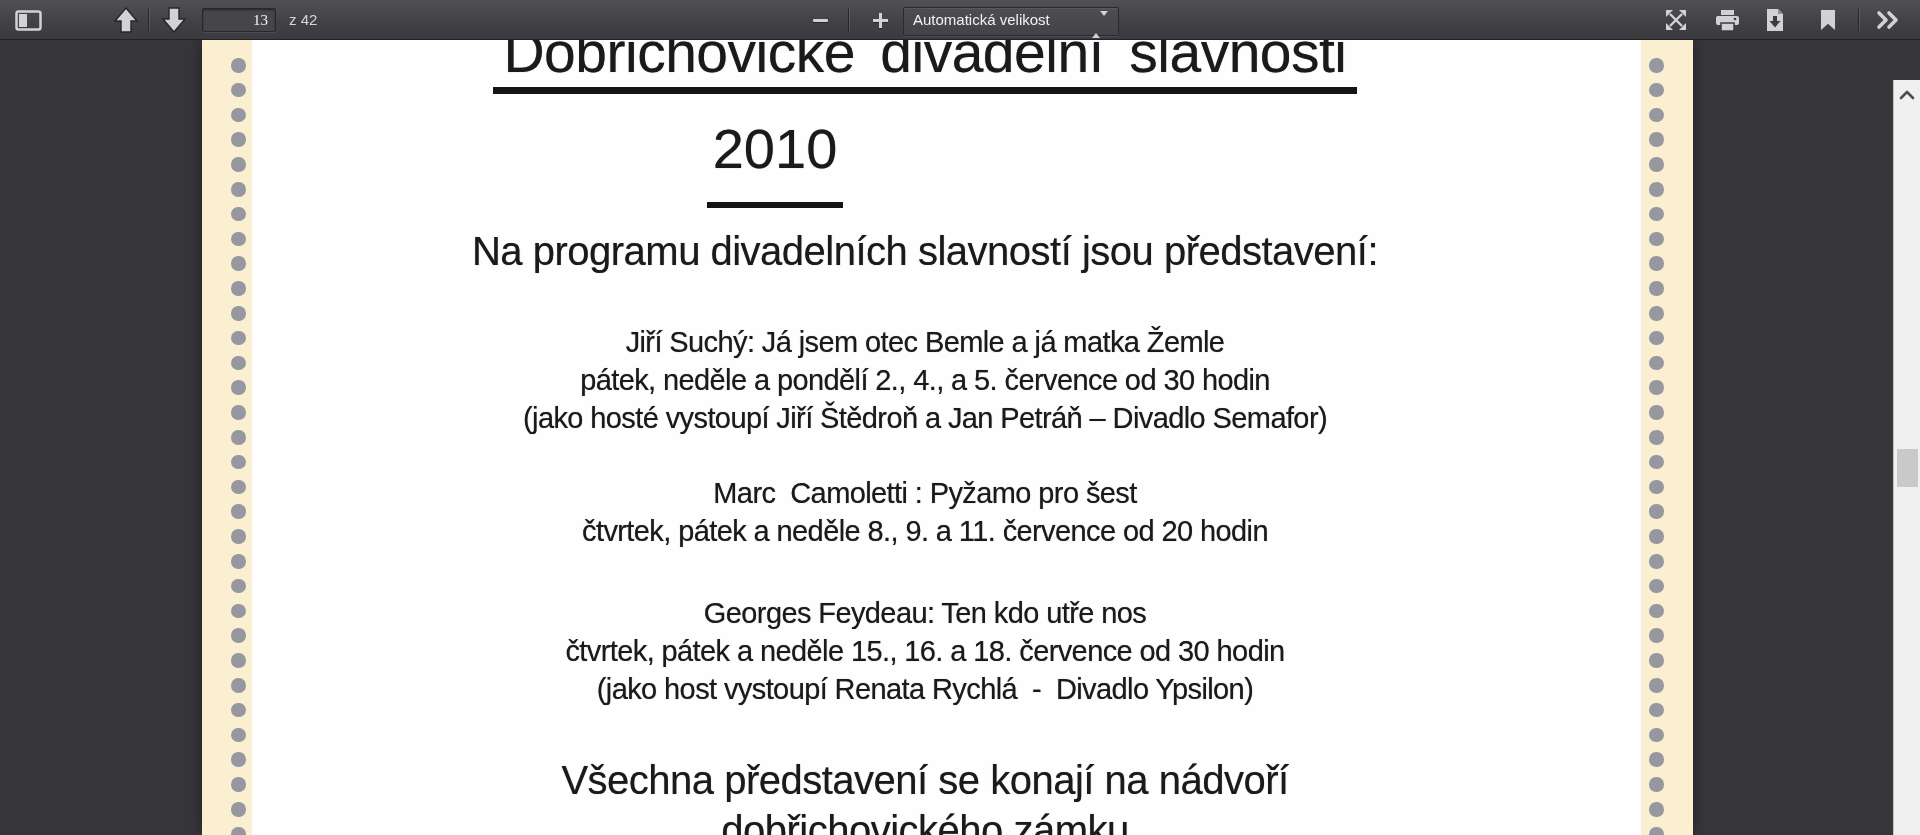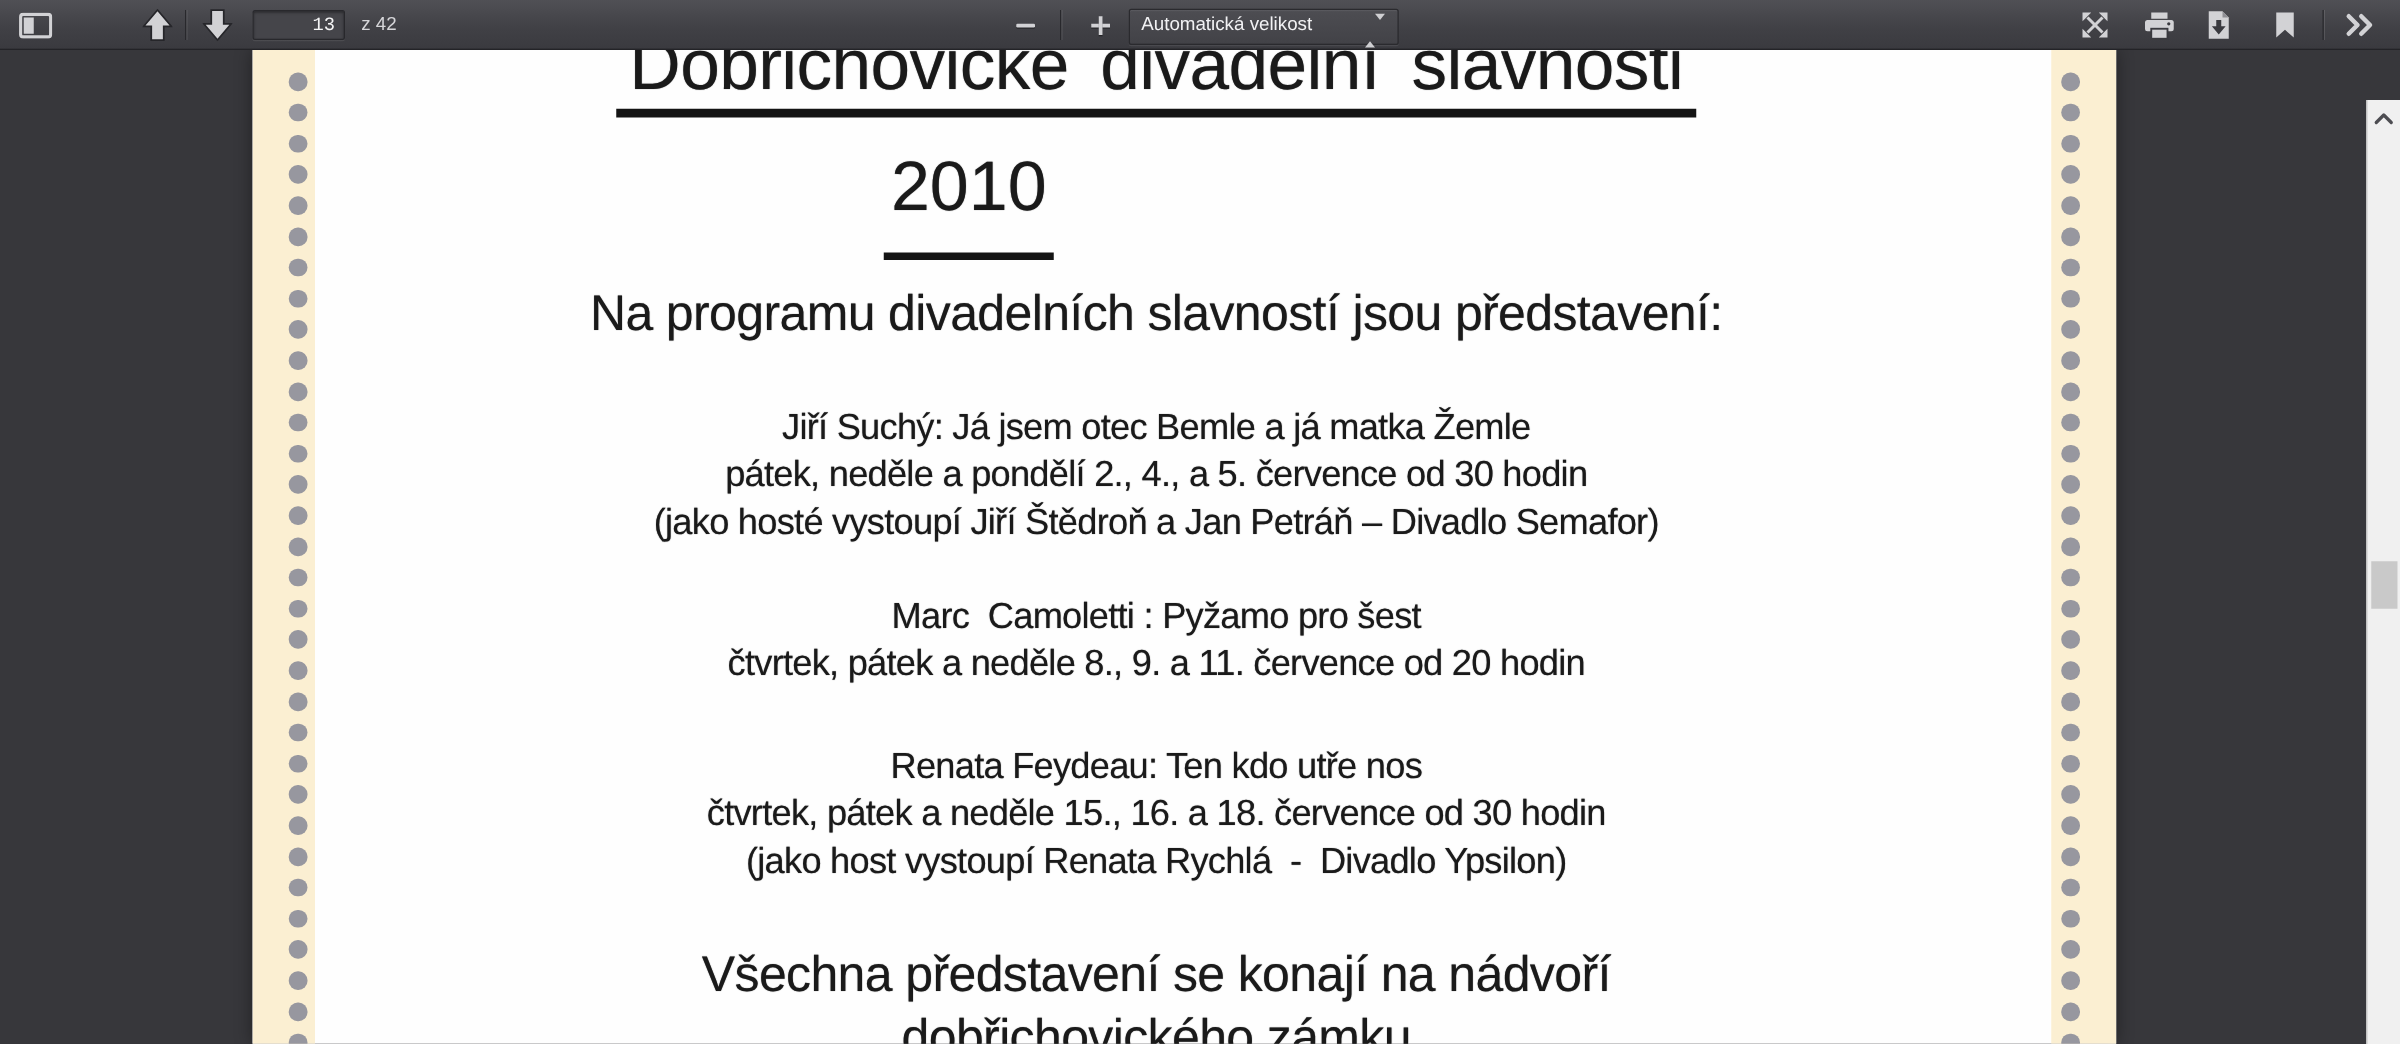--- a/index.html
+++ b/index.html
@@ -15,21 +15,21 @@
   .tb-sep { position:absolute; top:8px; width:1px; height:24px; background:#28282c; box-shadow:1px 0 0 rgba(255,255,255,.12); }
 
   .btn-sidebar { left:10px; }
   .btn-prev { left:108px; }
   .btn-next { left:156px; }
   .sep-nav { left:148px; }
   .page-input { position:absolute; left:202px; top:8px; width:74px; height:24px;
     background:#45454a; border:1px solid #28282c; border-radius:2px;
     box-shadow:inset 0 1px 2px rgba(0,0,0,.45), 0 1px 0 rgba(255,255,255,.08);
     color:#f4f4f5; font-size:15px; text-align:right; padding-right:7px; outline:none;
-    font-family:Liberation Mono, monospace; }
+    font-family:Liberation Serif, serif; }
   .page-count { position:absolute; left:289px; top:0; height:40px; line-height:40px;
     color:#d6d6d9; font-size:15px; }
 
   .btn-zoom-out { left:802px; }
   .btn-zoom-in  { left:862px; }
   .sep-zoom { left:848px; }
   .minus-bar { width:15px; height:3px; background:#d2d2d5; border-radius:1px; box-shadow:0 1px 0 rgba(0,0,0,.4); }
   .plus-glyph { position:relative; width:15px; height:15px; }
   .plus-glyph::before, .plus-glyph::after { content:""; position:absolute; background:#d2d2d5; box-shadow:0 1px 0 rgba(0,0,0,.4); }
   .plus-glyph::before { left:0; top:6px; width:15px; height:3px; }
@@ -262,21 +262,21 @@
           <div class="show-block show-1">
             <div class="doc-line">Jiří Suchý: Já jsem otec Bemle a já matka Žemle</div>
             <div class="doc-line">pátek, neděle a pondělí 2., 4., a 5. července od 30 hodin</div>
             <div class="doc-line">(jako hosté vystoupí Jiří Štědroň a Jan Petráň – Divadlo Semafor)</div>
           </div>
           <div class="show-block show-2">
             <div class="doc-line">Marc  Camoletti : Pyžamo pro šest</div>
             <div class="doc-line">čtvrtek, pátek a neděle 8., 9. a 11. července od 20 hodin</div>
           </div>
           <div class="show-block show-3">
-            <div class="doc-line">Renata Feydeau: Ten kdo utře nos</div>
+            <div class="doc-line">Georges Feydeau: Ten kdo utře nos</div>
             <div class="doc-line">čtvrtek, pátek a neděle 15., 16. a 18. července od 30 hodin</div>
             <div class="doc-line">(jako host vystoupí Renata Rychlá  -  Divadlo Ypsilon)</div>
           </div>
         </div>
 
       <div class="doc-footer1">Všechna představení se konají na nádvoří</div>
       <div class="doc-footer2">dobřichovického zámku</div>
     </div>
   </div>
 

